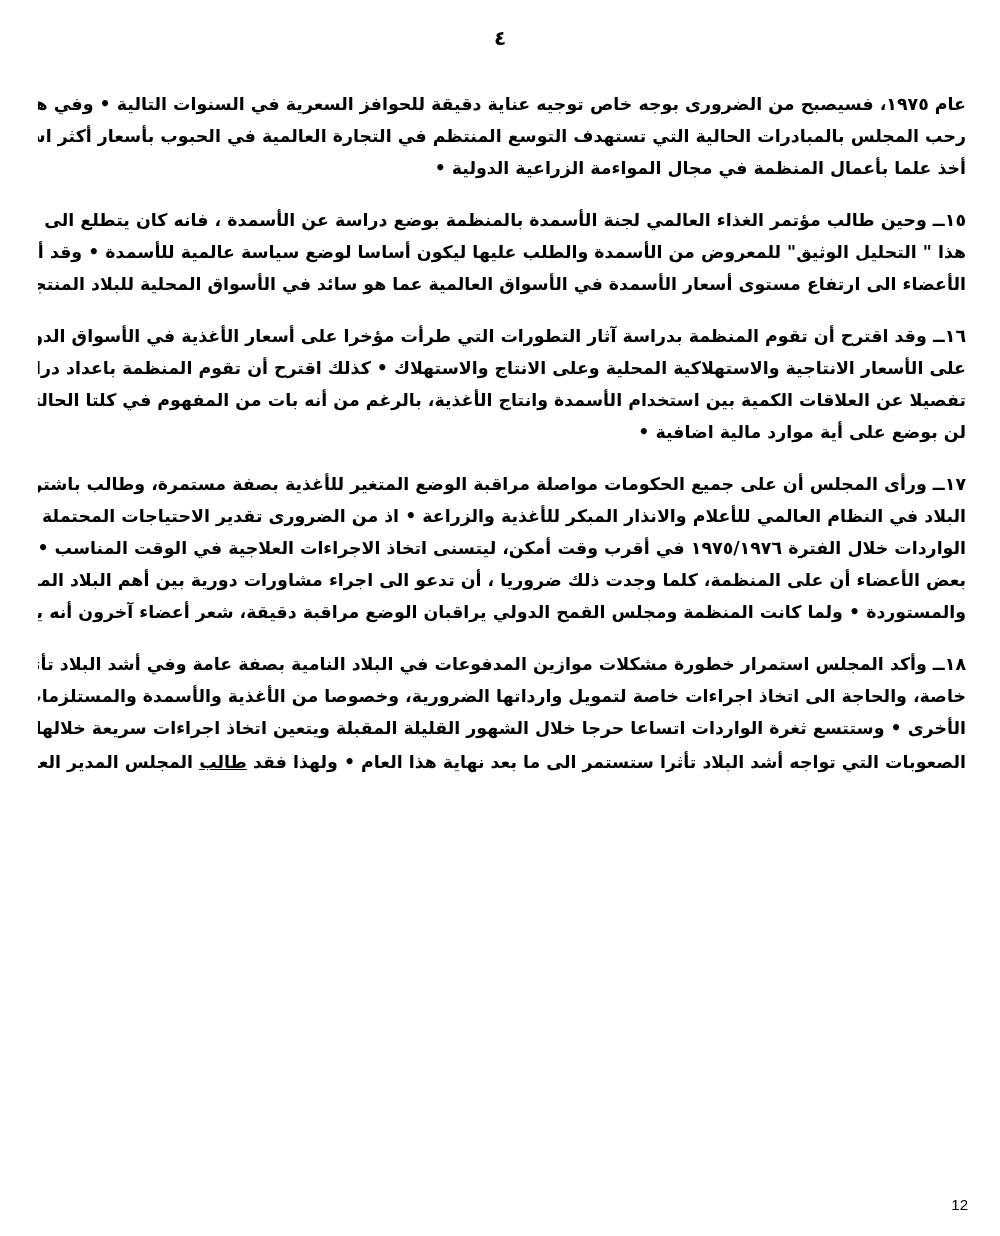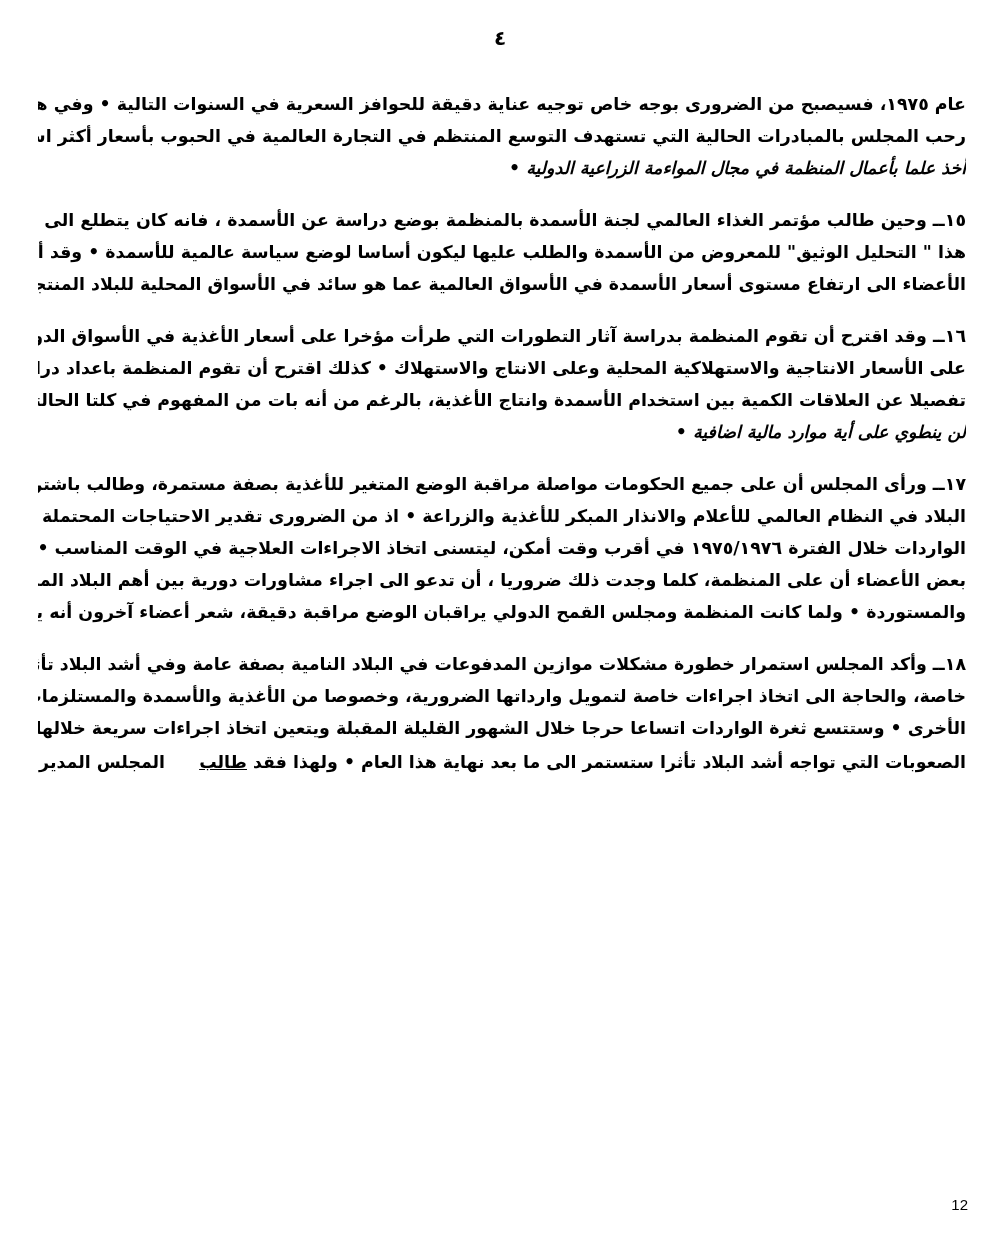--- a/index.html
+++ b/index.html
@@ -4,24 +4,24 @@
 <style>
   html, body { margin: 0; padding: 0; background: #ffffff; }
   body { width: 1000px; height: 1236px; position: relative; overflow: hidden;
          font-family: "DejaVu Sans", sans-serif; color: #000; }
   .page-header { position: absolute; top: 26px; left: 0; width: 1000px; text-align: center;
                  font-size: 20px; font-weight: bold; }
   .body-text { position: absolute; left: 38px; width: 928px; top: 88px; direction: rtl; }
   .line { height: 32px; line-height: 32px; font-size: 17.4px; font-weight: bold;
           white-space: nowrap; text-align: justify; text-align-last: justify; overflow: hidden;
           letter-spacing: -0.3px; }
-  .line.last { text-align-last: right; font-style: italic; }
+  .line.last { text-align-last: right; }
   .para { margin: 0; }
   .para-gap { height: 20px; }
-  .underline { text-decoration: underline; margin-left: 28px; }
+  .underline { text-decoration: underline; }
   .page-number { position: absolute; right: 32px; top: 1196px; font-family: "Liberation Sans", sans-serif;
                  font-size: 15px; }
 </style>
 </head>
 <body>
 
 <div class="page-header">٤</div>
 
 <div class="body-text">
 
@@ -36,21 +36,21 @@
     <div class="line">١٥ــ   وحين طالب مؤتمر الغذاء العالمي لجنة الأسمدة بالمنظمة بوضع دراسة عن الأسمدة ، فانه كان يتطلع الى نتائج</div>
     <div class="line">هذا " التحليل الوثيق" للمعروض من الأسمدة والطلب عليها ليكون أساسا لوضع سياسة عالمية للأسمدة • وقد أشار بعض</div>
     <div class="line">الأعضاء الى ارتفاع مستوى أسعار الأسمدة في الأسواق العالمية عما هو سائد في الأسواق المحلية للبلاد المنتجة،</div>
   </div>
   <div class="para-gap"></div>
 
   <div class="para">
     <div class="line">١٦ــ   وقد اقترح أن تقوم المنظمة بدراسة آثار التطورات التي طرأت مؤخرا على أسعار الأغذية في الأسواق الدولية</div>
     <div class="line">على الأسعار الانتاجية والاستهلاكية المحلية وعلى الانتاج والاستهلاك • كذلك اقترح أن تقوم المنظمة باعداد دراسة أكثر</div>
     <div class="line">تفصيلا عن العلاقات الكمية بين استخدام الأسمدة وانتاج الأغذية، بالرغم من أنه بات من المفهوم في كلتا الحالتين أن الأمر</div>
-    <div class="line last">لن ينطوي على أية موارد مالية اضافية •</div>
+    <div class="line last">لن بوضع على أية موارد مالية اضافية •</div>
   </div>
   <div class="para-gap"></div>
 
   <div class="para">
     <div class="line">١٧ــ   ورأى المجلس أن على جميع الحكومات مواصلة مراقبة الوضع المتغير للأغذية بصفة مستمرة، وطالب باشتراك جميع</div>
     <div class="line">البلاد في النظام العالمي للأعلام والانذار المبكر للأغذية والزراعة • اذ من الضرورى تقدير الاحتياجات المحتملة من</div>
     <div class="line">الواردات خلال الفترة ١٩٧٥/١٩٧٦ في أقرب وقت أمكن، ليتسنى اتخاذ الاجراءات العلاجية في الوقت المناسب •وأوصى</div>
     <div class="line">بعض الأعضاء أن على المنظمة، كلما وجدت ذلك ضروريا ، أن تدعو الى اجراء مشاورات دورية بين أهم البلاد المصدرة</div>
     <div class="line">والمستوردة • ولما كانت المنظمة ومجلس القمح الدولي يراقبان الوضع مراقبة دقيقة، شعر أعضاء آخرون أنه ينبغي أن يترك</div>
   </div>

